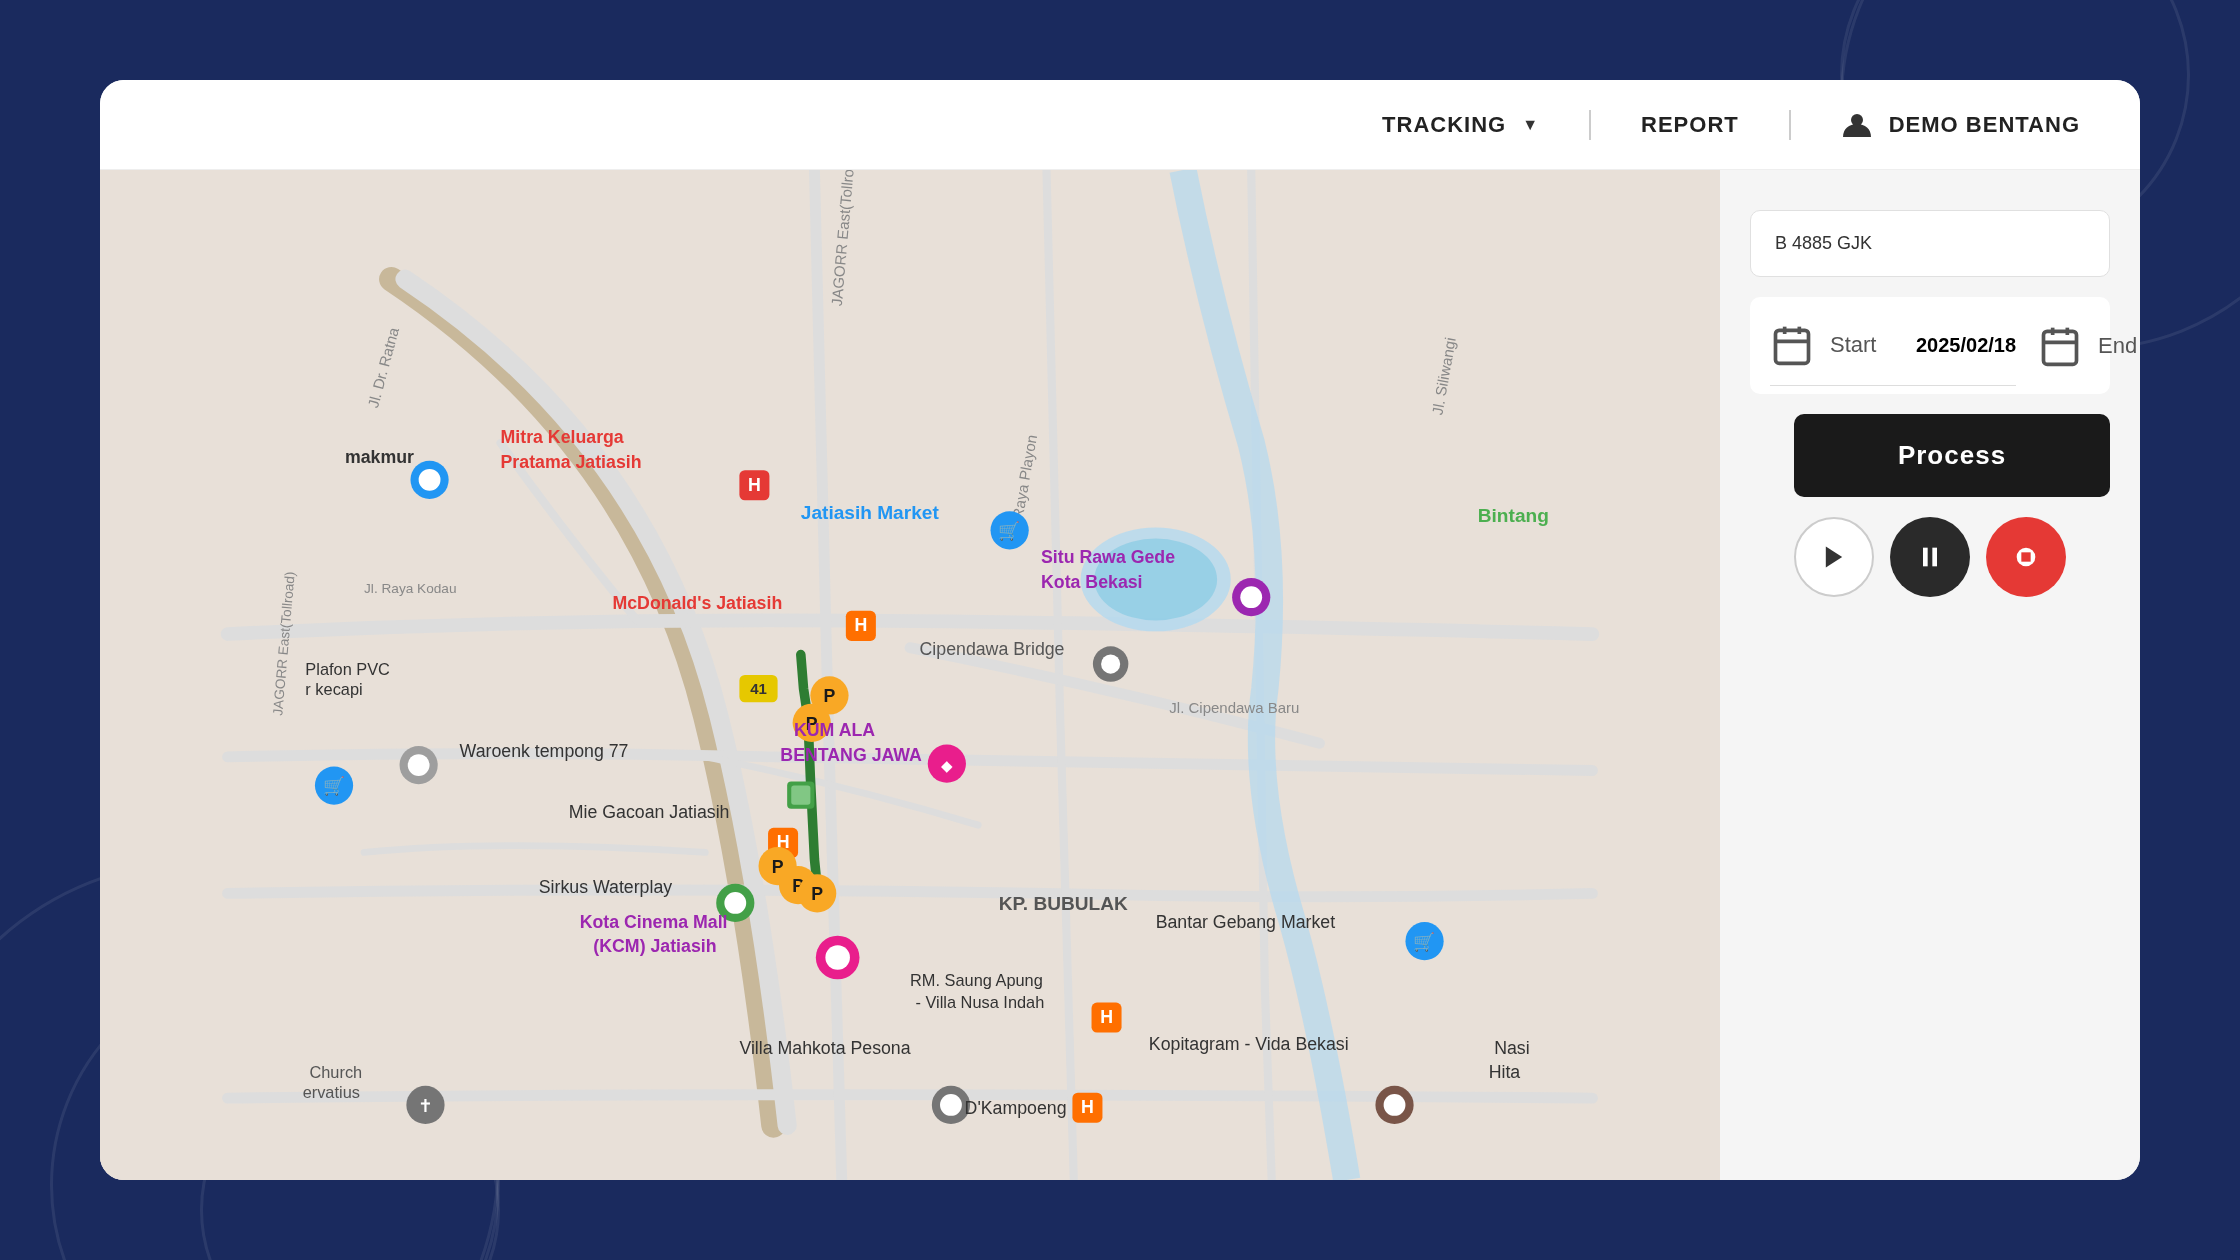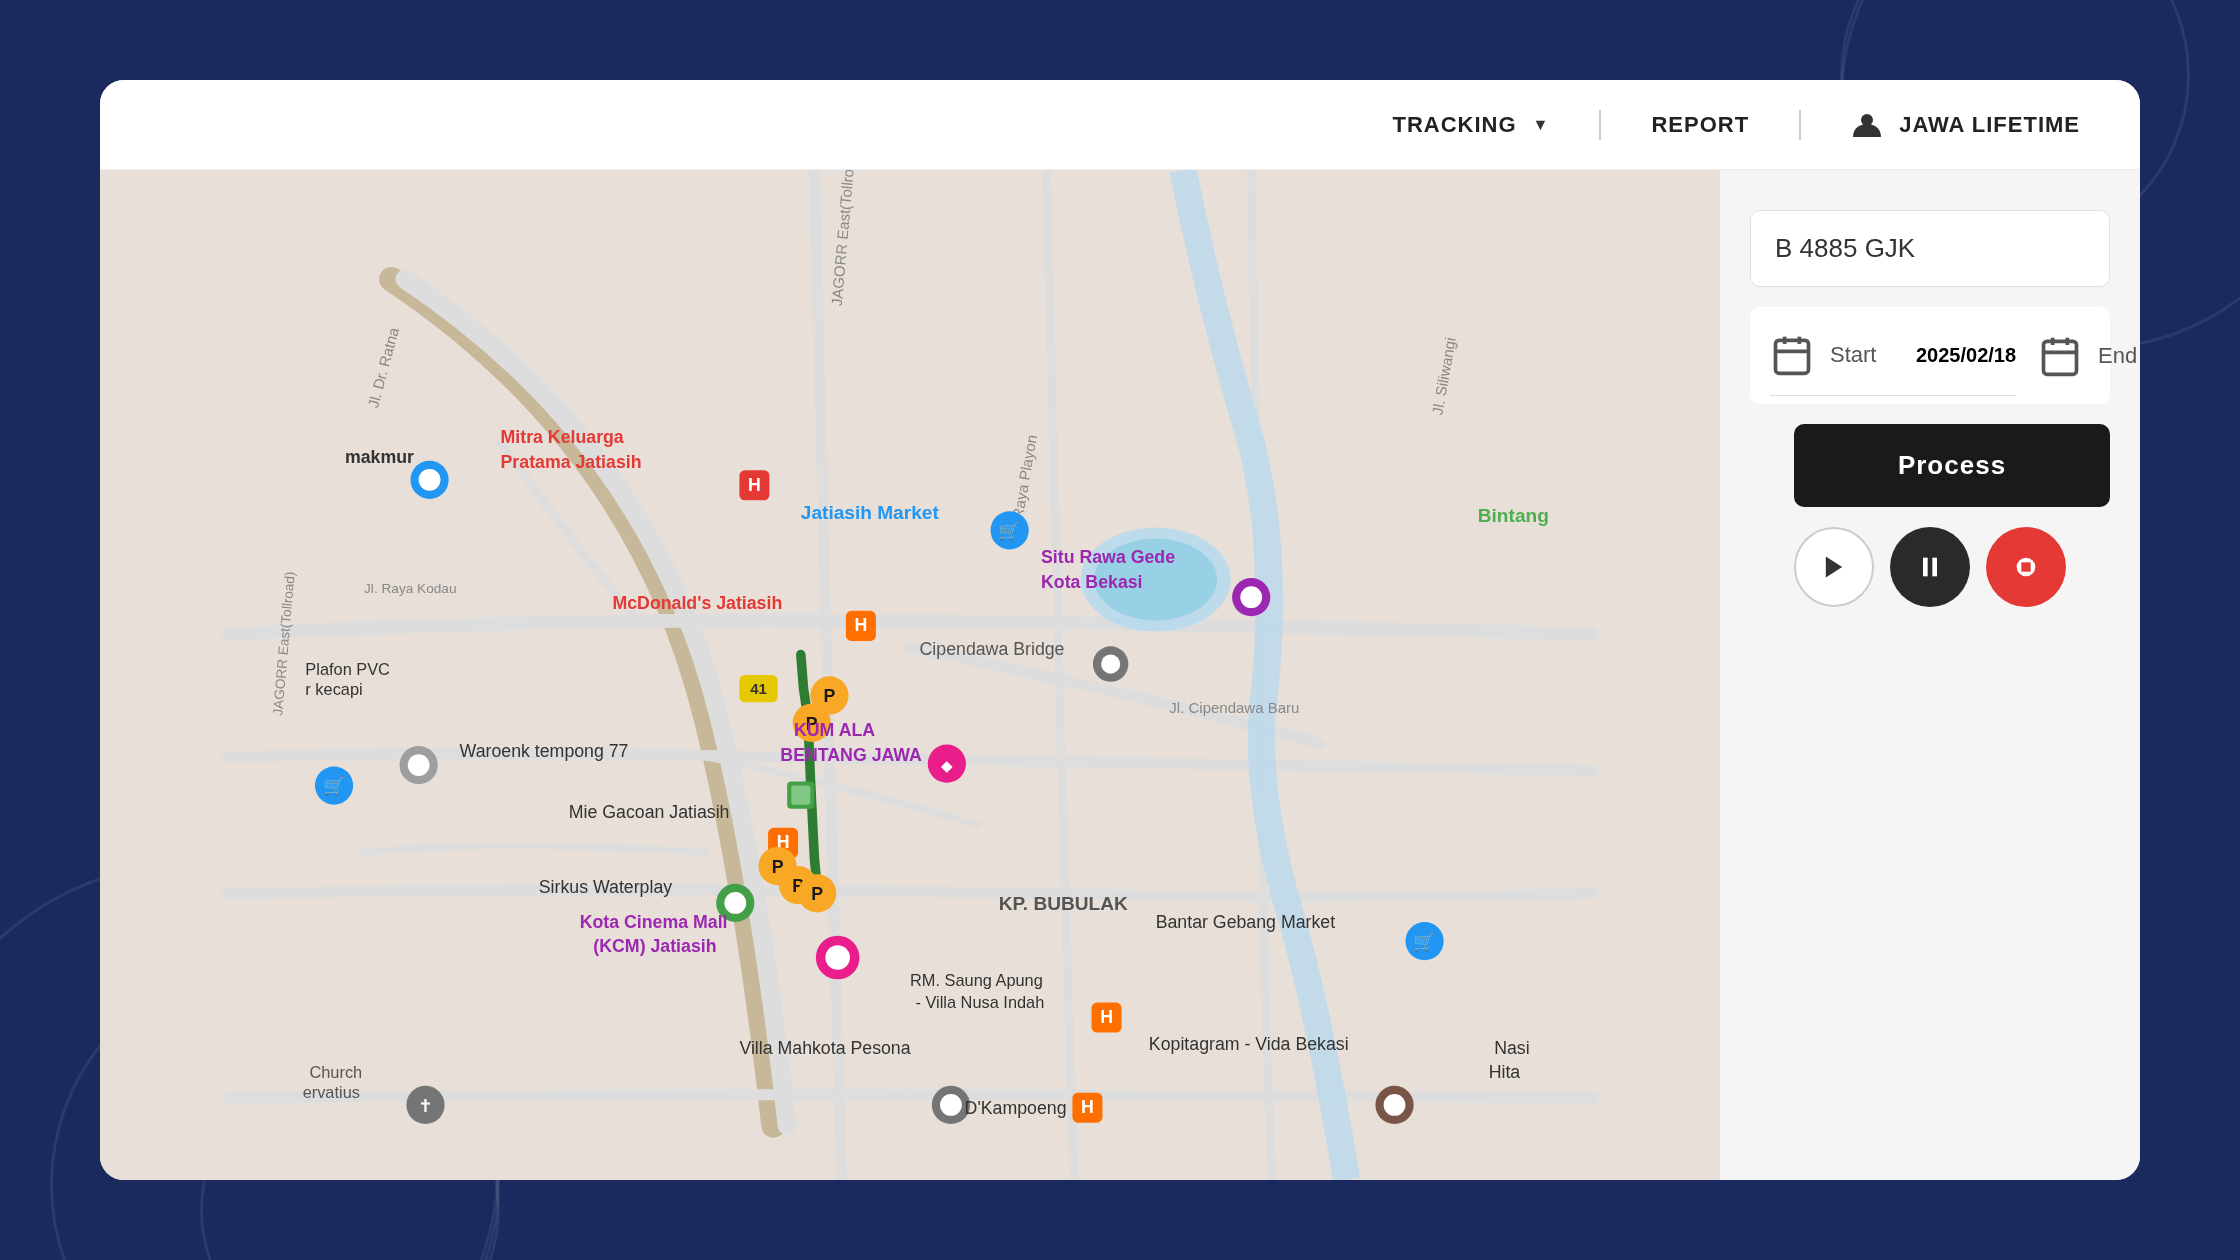--- a/index.html
+++ b/index.html
@@ -118,21 +118,21 @@
       flex-direction: column;
       gap: 20px;
       flex-shrink: 0;
     }
 
     .sidebar-input {
       background: white;
       border: 1px solid #e0e0e0;
       border-radius: 10px;
       padding: 22px 24px;
-      font-size: 26px;
+      font-size: 18px;
       color: #333;
       font-weight: 500;
       cursor: pointer;
     }
 
     .date-section {
       display: flex;
       flex-direction: row;
       gap: 0;
     }
@@ -238,21 +238,21 @@
       <div class="nav-divider"></div>
       <div class="nav-item">
         <span>REPORT</span>
       </div>
       <div class="nav-divider"></div>
       <div class="nav-item">
         <svg width="32" height="32" viewBox="0 0 32 32" fill="#333">
           <circle cx="16" cy="11" r="6"></circle>
           <path d="M2 28c0-8 6-13 14-13s14 5 14 13z"></path>
         </svg>
-        <span>JAWA LIFETIME</span>
+        <span>DEMO BENTANG</span>
       </div>
     </nav>
   </div>
 
   <div class="body-area">
 
     <div class="map-area">
       <svg width="100%" height="100%" viewBox="0 0 1000 740" style="background: #e8e0d8;">
 
         <g stroke="#ffffff" fill="none" stroke-linecap="round" stroke-linejoin="round">

